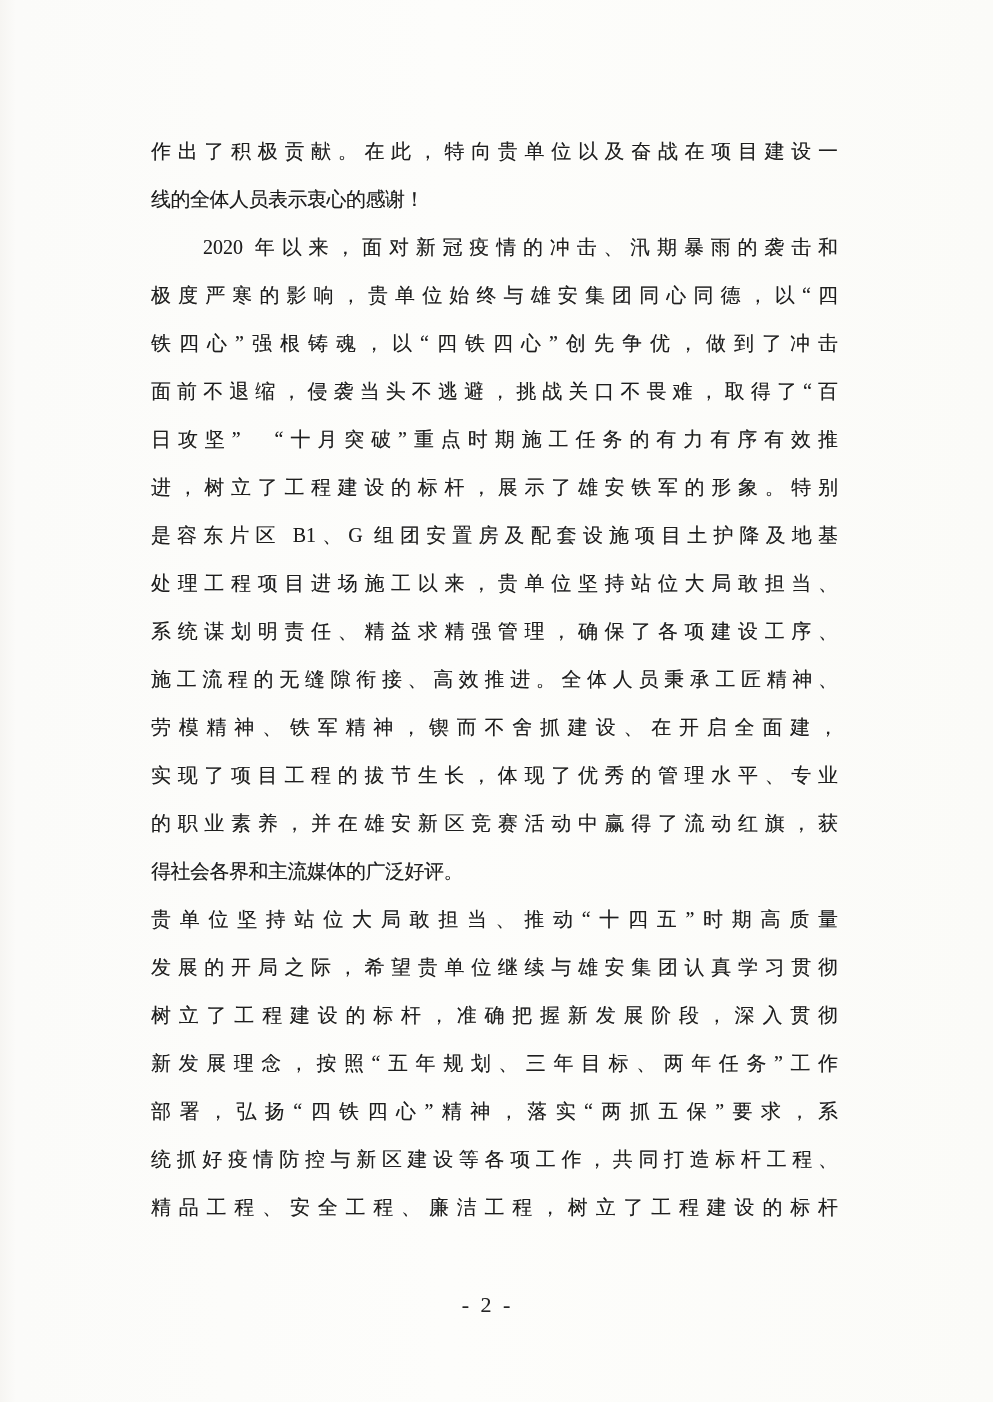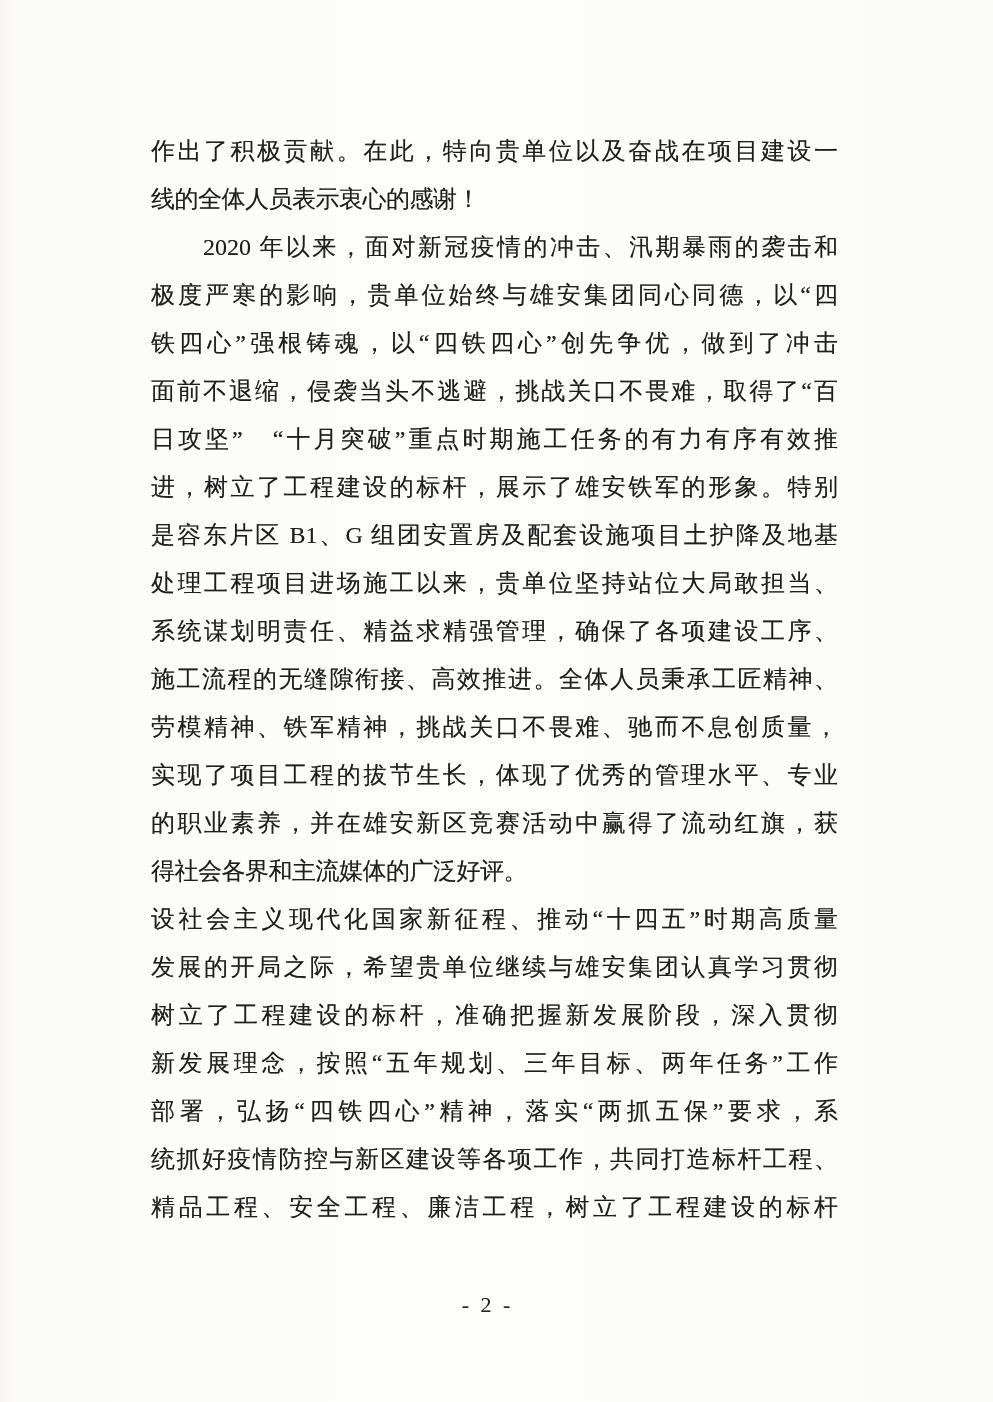--- a/index.html
+++ b/index.html
@@ -17,21 +17,21 @@
   }
   .textblock {
     position: absolute;
     left: 151px;
     top: 127px;
     width: 687px;
   }
   .line {
     height: 48px;
     line-height: 48px;
-    font-size: 24px;
+    font-size: 20px;
     text-align: justify;
     text-align-last: justify;
     text-shadow: 0 0 0.5px rgba(20,20,20,0.45);
   }
   .line.last {
     text-align: right;
     text-align-last: left;
     letter-spacing: -0.5px;
   }
   .line.indent {
@@ -61,25 +61,25 @@
     <div class="line indent">2020 年以来，面对新冠疫情的冲击、汛期暴雨的袭击和</div>
     <div class="line">极度严寒的影响，贵单位始终与雄安集团同心同德，以“四</div>
     <div class="line">铁四心”强根铸魂，以“四铁四心”创先争优，做到了冲击</div>
     <div class="line">面前不退缩，侵袭当头不逃避，挑战关口不畏难，取得了“百</div>
     <div class="line">日攻坚”　“十月突破”重点时期施工任务的有力有序有效推</div>
     <div class="line">进，树立了工程建设的标杆，展示了雄安铁军的形象。特别</div>
     <div class="line">是容东片区 B1、G 组团安置房及配套设施项目土护降及地基</div>
     <div class="line">处理工程项目进场施工以来，贵单位坚持站位大局敢担当、</div>
     <div class="line">系统谋划明责任、精益求精强管理，确保了各项建设工序、</div>
     <div class="line">施工流程的无缝隙衔接、高效推进。全体人员秉承工匠精神、</div>
-    <div class="line">劳模精神、铁军精神，挑战关口不畏难、驰而不息创质量，</div>
+    <div class="line">劳模精神、铁军精神，锲而不舍抓建设、在开启全面建，</div>
     <div class="line">实现了项目工程的拔节生长，体现了优秀的管理水平、专业</div>
     <div class="line">的职业素养，并在雄安新区竞赛活动中赢得了流动红旗，获</div>
     <div class="line last">得社会各界和主流媒体的广泛好评。</div>
-    <div class="line">设社会主义现代化国家新征程、推动“十四五”时期高质量</div>
+    <div class="line">贵单位坚持站位大局敢担当、推动“十四五”时期高质量</div>
     <div class="line">发展的开局之际，希望贵单位继续与雄安集团认真学习贯彻</div>
     <div class="line">树立了工程建设的标杆，准确把握新发展阶段，深入贯彻</div>
     <div class="line">新发展理念，按照“五年规划、三年目标、两年任务”工作</div>
     <div class="line">部署，弘扬“四铁四心”精神，落实“两抓五保”要求，系</div>
     <div class="line">统抓好疫情防控与新区建设等各项工作，共同打造标杆工程、</div>
     <div class="line">精品工程、安全工程、廉洁工程，树立了工程建设的标杆</div>
   </div>
   <div class="pagenum">- 2 -</div>
 </div>
 

